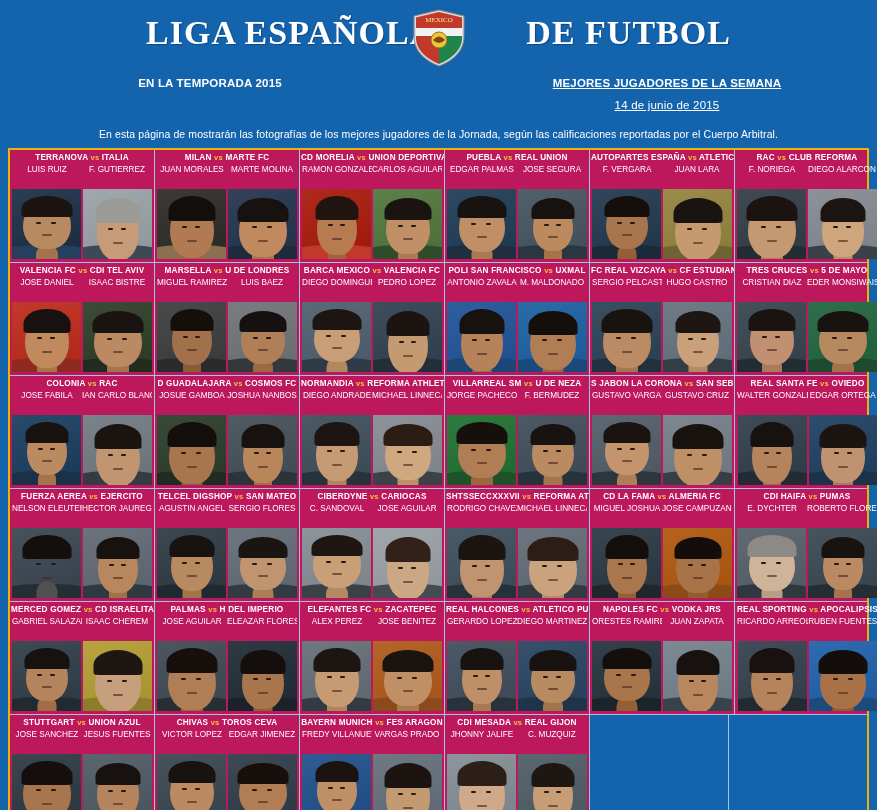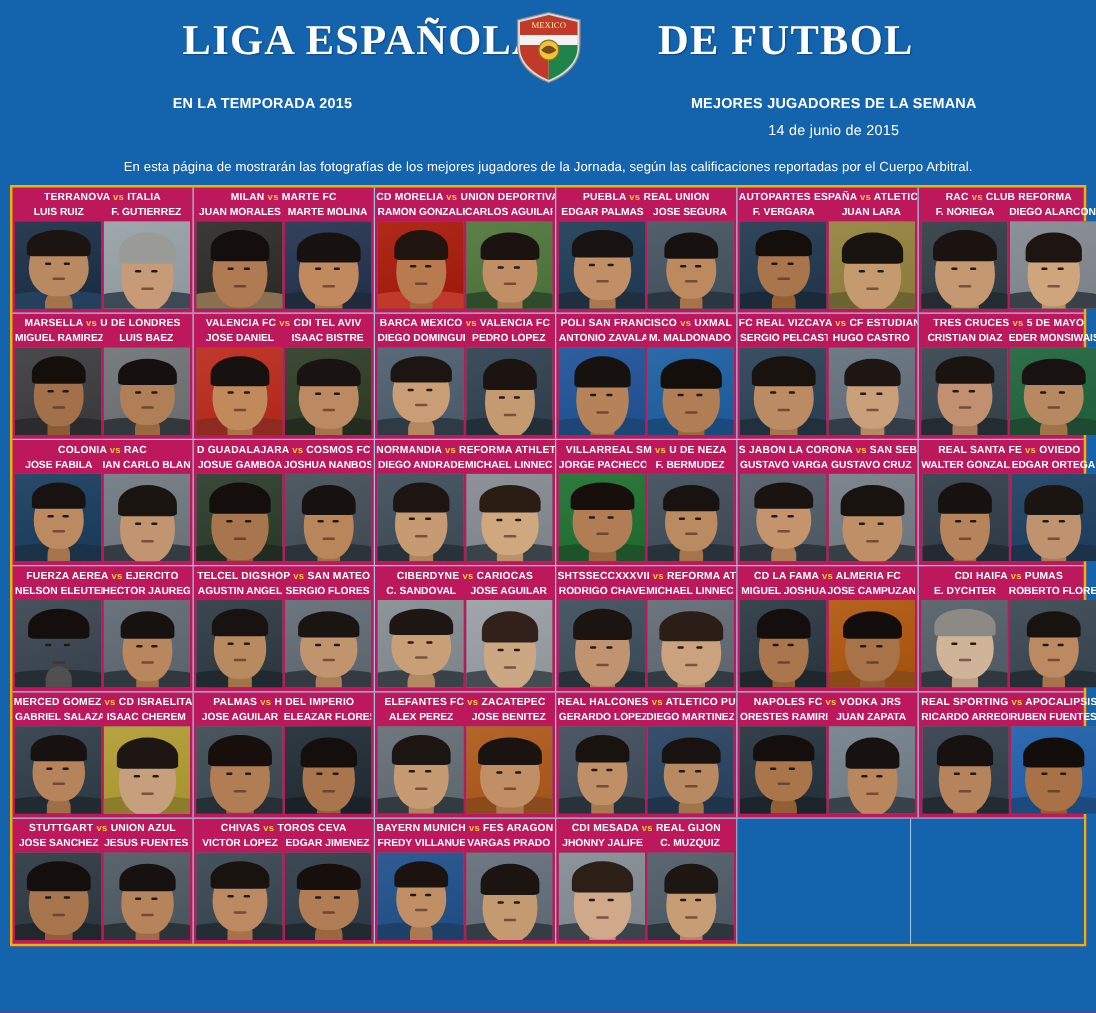--- a/index.html
+++ b/index.html
@@ -30,21 +30,21 @@
 
   .subhead{
     position:relative;height:54px;
   }
   .sub-left{
     position:absolute;left:30px;top:4px;width:360px;text-align:center;
     font-size:11.5px;font-weight:bold;line-height:22px;letter-spacing:.2px;
   }
   .sub-right{
     position:absolute;right:30px;top:4px;width:360px;text-align:center;
-    font-size:11.5px;font-weight:bold;line-height:22px;letter-spacing:.2px;
+    font-size:11.5px;font-weight:bold;line-height:22px;letter-spacing:.2px;text-decoration:underline;
   }
   .sub-right .date{font-weight:normal;font-size:11.5px;}
 
   .intro{
     text-align:center;font-size:10.5px;margin:6px 0 8px 0;
     letter-spacing:.1px;
   }
 
   
   .grid{
@@ -78,23 +78,23 @@
     overflow:hidden;
   }
   .match .vs{
     color:#f2c23a;
     font-weight:bold;
     font-size:7.6px;
   }
   .players{
     display:flex;
     justify-content:space-between;
-    padding:1px 2px 2px 2px;
+    padding:1px 2px 14px 2px;
     font-size:8.2px;
-    font-weight:bold;
+    font-weight:normal;
     line-height:10px;
   }
   .players span{
     width:50%;
     text-align:center;
     white-space:nowrap;
     overflow:hidden;
   }
   .photos{
     display:flex;
@@ -372,20 +372,53 @@
       <div class="eye" style="left:25px;top:37px;"></div>
       <div class="eye" style="left:38px;top:37px;"></div>
       <div class="mouth" style="top:51px;"></div>
     </div>
             </div>
           </div>
         </div>
       </div>
       <div class="row">
         <div class="cell">
+          <div class="match"><span>VALENCIA FC</span> <span class="vs">vs</span> <span>CDI TEL AVIV</span></div>
+          <div class="players">
+            <span>JOSE DANIEL</span>
+            <span>ISAAC BISTRE</span>
+          </div>
+          <div class="photos">
+            <div class="photo">
+    <div class="face">
+      <div class="bg" style="background:linear-gradient(160deg, #c0392b, #ae2719);"></div>
+      <div class="shirt" style="background:#8e2a20;"></div>
+      <div class="neck" style="width:20px;height:17px;background:#aa7447;"></div>
+      <div class="head" style="width:44px;height:56px;top:10px;background:#c08a5d;"></div>
+      <div class="hair" style="width:47px;height:24px;top:7px;background:#171110;"></div>
+      <div class="eye" style="left:25px;top:35px;"></div>
+      <div class="eye" style="left:38px;top:35px;"></div>
+      <div class="mouth" style="top:49px;"></div>
+    </div>
+            </div>
+            <div class="photo">
+    <div class="face">
+      <div class="bg" style="background:linear-gradient(160deg, #3d4a35, #2b3823);"></div>
+      <div class="shirt" style="background:#222b1e;"></div>
+      <div class="neck" style="width:22px;height:16px;background:#a5744c;"></div>
+      <div class="head" style="width:48px;height:53px;top:12px;background:#bb8a62;"></div>
+      <div class="hair" style="width:51px;height:22px;top:9px;background:#191311;"></div>
+      <div class="eye" style="left:24px;top:36px;"></div>
+      <div class="eye" style="left:39px;top:36px;"></div>
+      <div class="mouth" style="top:49px;"></div>
+    </div>
+            </div>
+          </div>
+        </div>
+        <div class="cell">
           <div class="match"><span>MARSELLA</span> <span class="vs">vs</span> <span>U DE LONDRES</span></div>
           <div class="players">
             <span>MIGUEL RAMIREZ</span>
             <span>LUIS BAEZ</span>
           </div>
           <div class="photos">
             <div class="photo">
     <div class="face">
       <div class="bg" style="background:linear-gradient(160deg, #4a4a4c, #38383a);"></div>
       <div class="shirt" style="background:#2b2b2e;"></div>
@@ -400,53 +433,20 @@
             <div class="photo">
     <div class="face">
       <div class="bg" style="background:linear-gradient(160deg, #7a7d80, #686b6e);"></div>
       <div class="shirt" style="background:#33383c;"></div>
       <div class="neck" style="width:20px;height:15px;background:#9a6941;"></div>
       <div class="head" style="width:44px;height:50px;top:12px;background:#b07f57;"></div>
       <div class="hair" style="width:47px;height:21px;top:9px;background:#161110;"></div>
       <div class="eye" style="left:25px;top:35px;"></div>
       <div class="eye" style="left:38px;top:35px;"></div>
       <div class="mouth" style="top:47px;"></div>
-    </div>
-            </div>
-          </div>
-        </div>
-        <div class="cell">
-          <div class="match"><span>VALENCIA FC</span> <span class="vs">vs</span> <span>CDI TEL AVIV</span></div>
-          <div class="players">
-            <span>JOSE DANIEL</span>
-            <span>ISAAC BISTRE</span>
-          </div>
-          <div class="photos">
-            <div class="photo">
-    <div class="face">
-      <div class="bg" style="background:linear-gradient(160deg, #c0392b, #ae2719);"></div>
-      <div class="shirt" style="background:#8e2a20;"></div>
-      <div class="neck" style="width:20px;height:17px;background:#aa7447;"></div>
-      <div class="head" style="width:44px;height:56px;top:10px;background:#c08a5d;"></div>
-      <div class="hair" style="width:47px;height:24px;top:7px;background:#171110;"></div>
-      <div class="eye" style="left:25px;top:35px;"></div>
-      <div class="eye" style="left:38px;top:35px;"></div>
-      <div class="mouth" style="top:49px;"></div>
-    </div>
-            </div>
-            <div class="photo">
-    <div class="face">
-      <div class="bg" style="background:linear-gradient(160deg, #3d4a35, #2b3823);"></div>
-      <div class="shirt" style="background:#222b1e;"></div>
-      <div class="neck" style="width:22px;height:16px;background:#a5744c;"></div>
-      <div class="head" style="width:48px;height:53px;top:12px;background:#bb8a62;"></div>
-      <div class="hair" style="width:51px;height:22px;top:9px;background:#191311;"></div>
-      <div class="eye" style="left:24px;top:36px;"></div>
-      <div class="eye" style="left:39px;top:36px;"></div>
-      <div class="mouth" style="top:49px;"></div>
     </div>
             </div>
           </div>
         </div>
         <div class="cell">
           <div class="match"><span>BARCA MEXICO</span> <span class="vs">vs</span> <span>VALENCIA FC</span></div>
           <div class="players">
             <span>DIEGO DOMINGUEZ</span>
             <span>PEDRO LOPEZ</span>
           </div>

